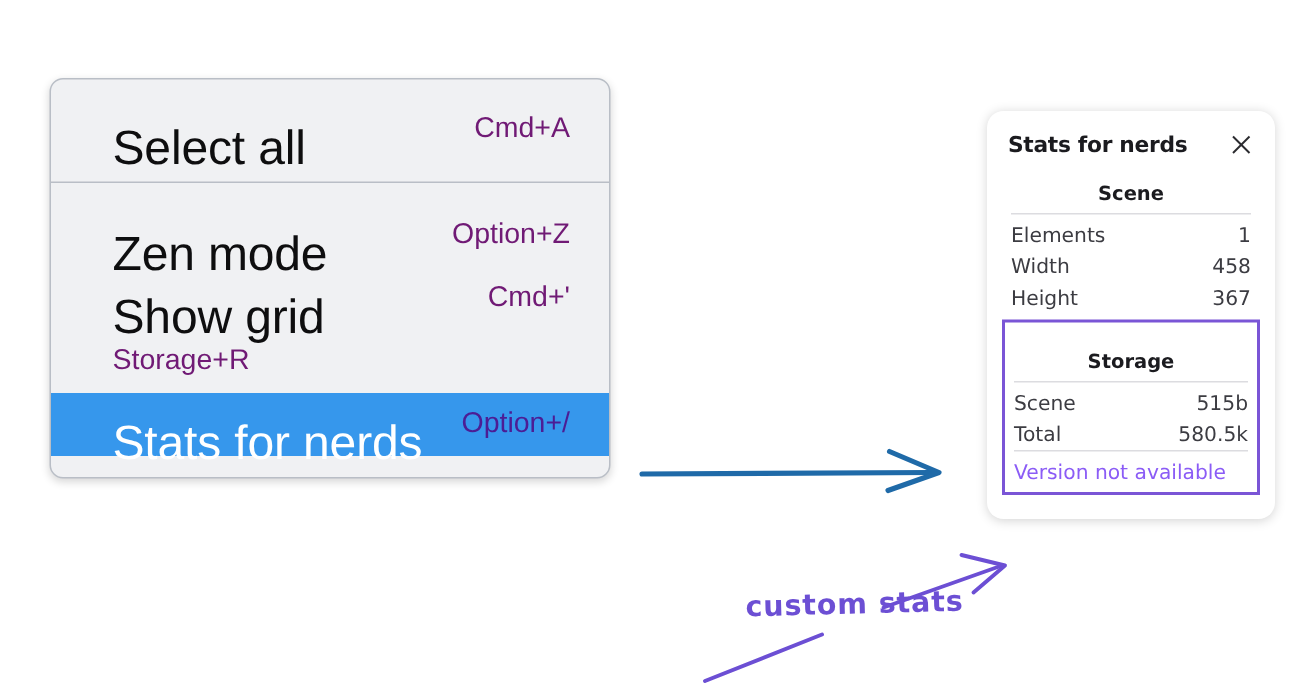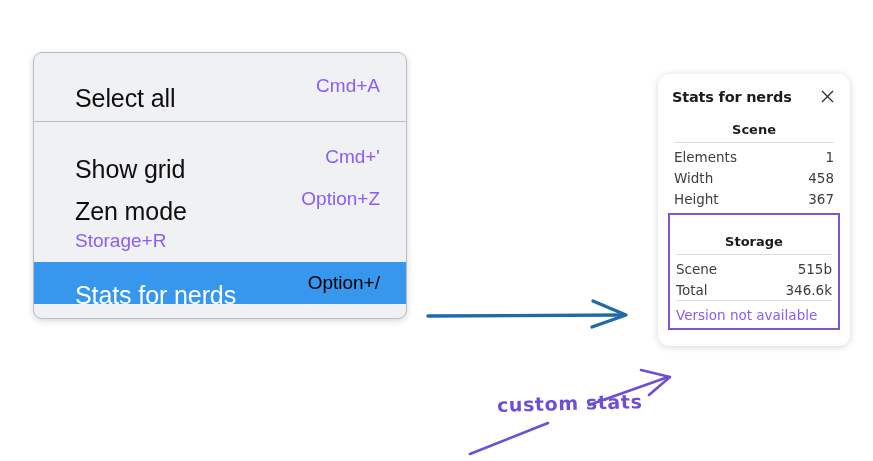--- a/index.html
+++ b/index.html
@@ -46,39 +46,39 @@
   .menu-item {
     display: flex;
     align-items: center;
     justify-content: space-between;
     height: 42px;
     padding: 0 26px 0 41px;
     box-sizing: border-box;
     cursor: default;
   }
   .menu-item .mi-label {
-    font-size: 25px;
+    font-size: 32px;
     color: #0e0e0f;
     letter-spacing: -0.1px;
     white-space: nowrap;
     margin-top: 24px;
   }
   .menu-item .mi-shortcut {
     font-size: 19px;
-    color: #8b5cf6;
+    color: #701a75;
     white-space: nowrap;
   }
   .menu-item.selected {
     background: #3697ec;
   }
   .menu-item.selected .mi-label {
     color: #ffffff;
   }
   .menu-item.selected .mi-shortcut {
-    color: #000000;
+    color: #4c1d95;
   }
 
   
   .stats-panel {
     position: absolute;
     left: 658px;
     top: 74px;
     width: 192px;
     background: #ffffff;
     border-radius: 11px;
@@ -179,26 +179,26 @@
 
   <div class="menu-group group-top">
     <div class="menu-item">
       <span class="mi-label">Select all</span>
       <span class="mi-shortcut">Cmd+A</span>
     </div>
   </div>
 
   <div class="menu-group group-bottom">
     <div class="menu-item">
+      <span class="mi-label">Zen mode</span>
+      <span class="mi-shortcut">Option+Z</span>
+    </div>
+    <div class="menu-item">
       <span class="mi-label">Show grid</span>
       <span class="mi-shortcut">Cmd+'</span>
-    </div>
-    <div class="menu-item">
-      <span class="mi-label">Zen mode</span>
-      <span class="mi-shortcut">Option+Z</span>
     </div>
     <div class="menu-item">
       <span class="mi-shortcut">Storage+R</span>
     </div>
     <div class="menu-item selected">
       <span class="mi-label">Stats for nerds</span>
       <span class="mi-shortcut">Option+/</span>
     </div>
   </div>
 
@@ -237,21 +237,21 @@
 
     <div class="sp-section">
       <div class="sp-section-head">Storage</div>
       <div class="sp-rule"></div>
       <div class="sp-row">
         <span class="sp-key">Scene</span>
         <span class="sp-val">515b</span>
       </div>
       <div class="sp-row">
         <span class="sp-key">Total</span>
-        <span class="sp-val">346.6k</span>
+        <span class="sp-val">580.5k</span>
       </div>
     </div>
 
     <div class="sp-section">
       <div class="sp-rule"></div>
       <div class="sp-single">Version not available</div>
     </div>
 
   </div>
 

